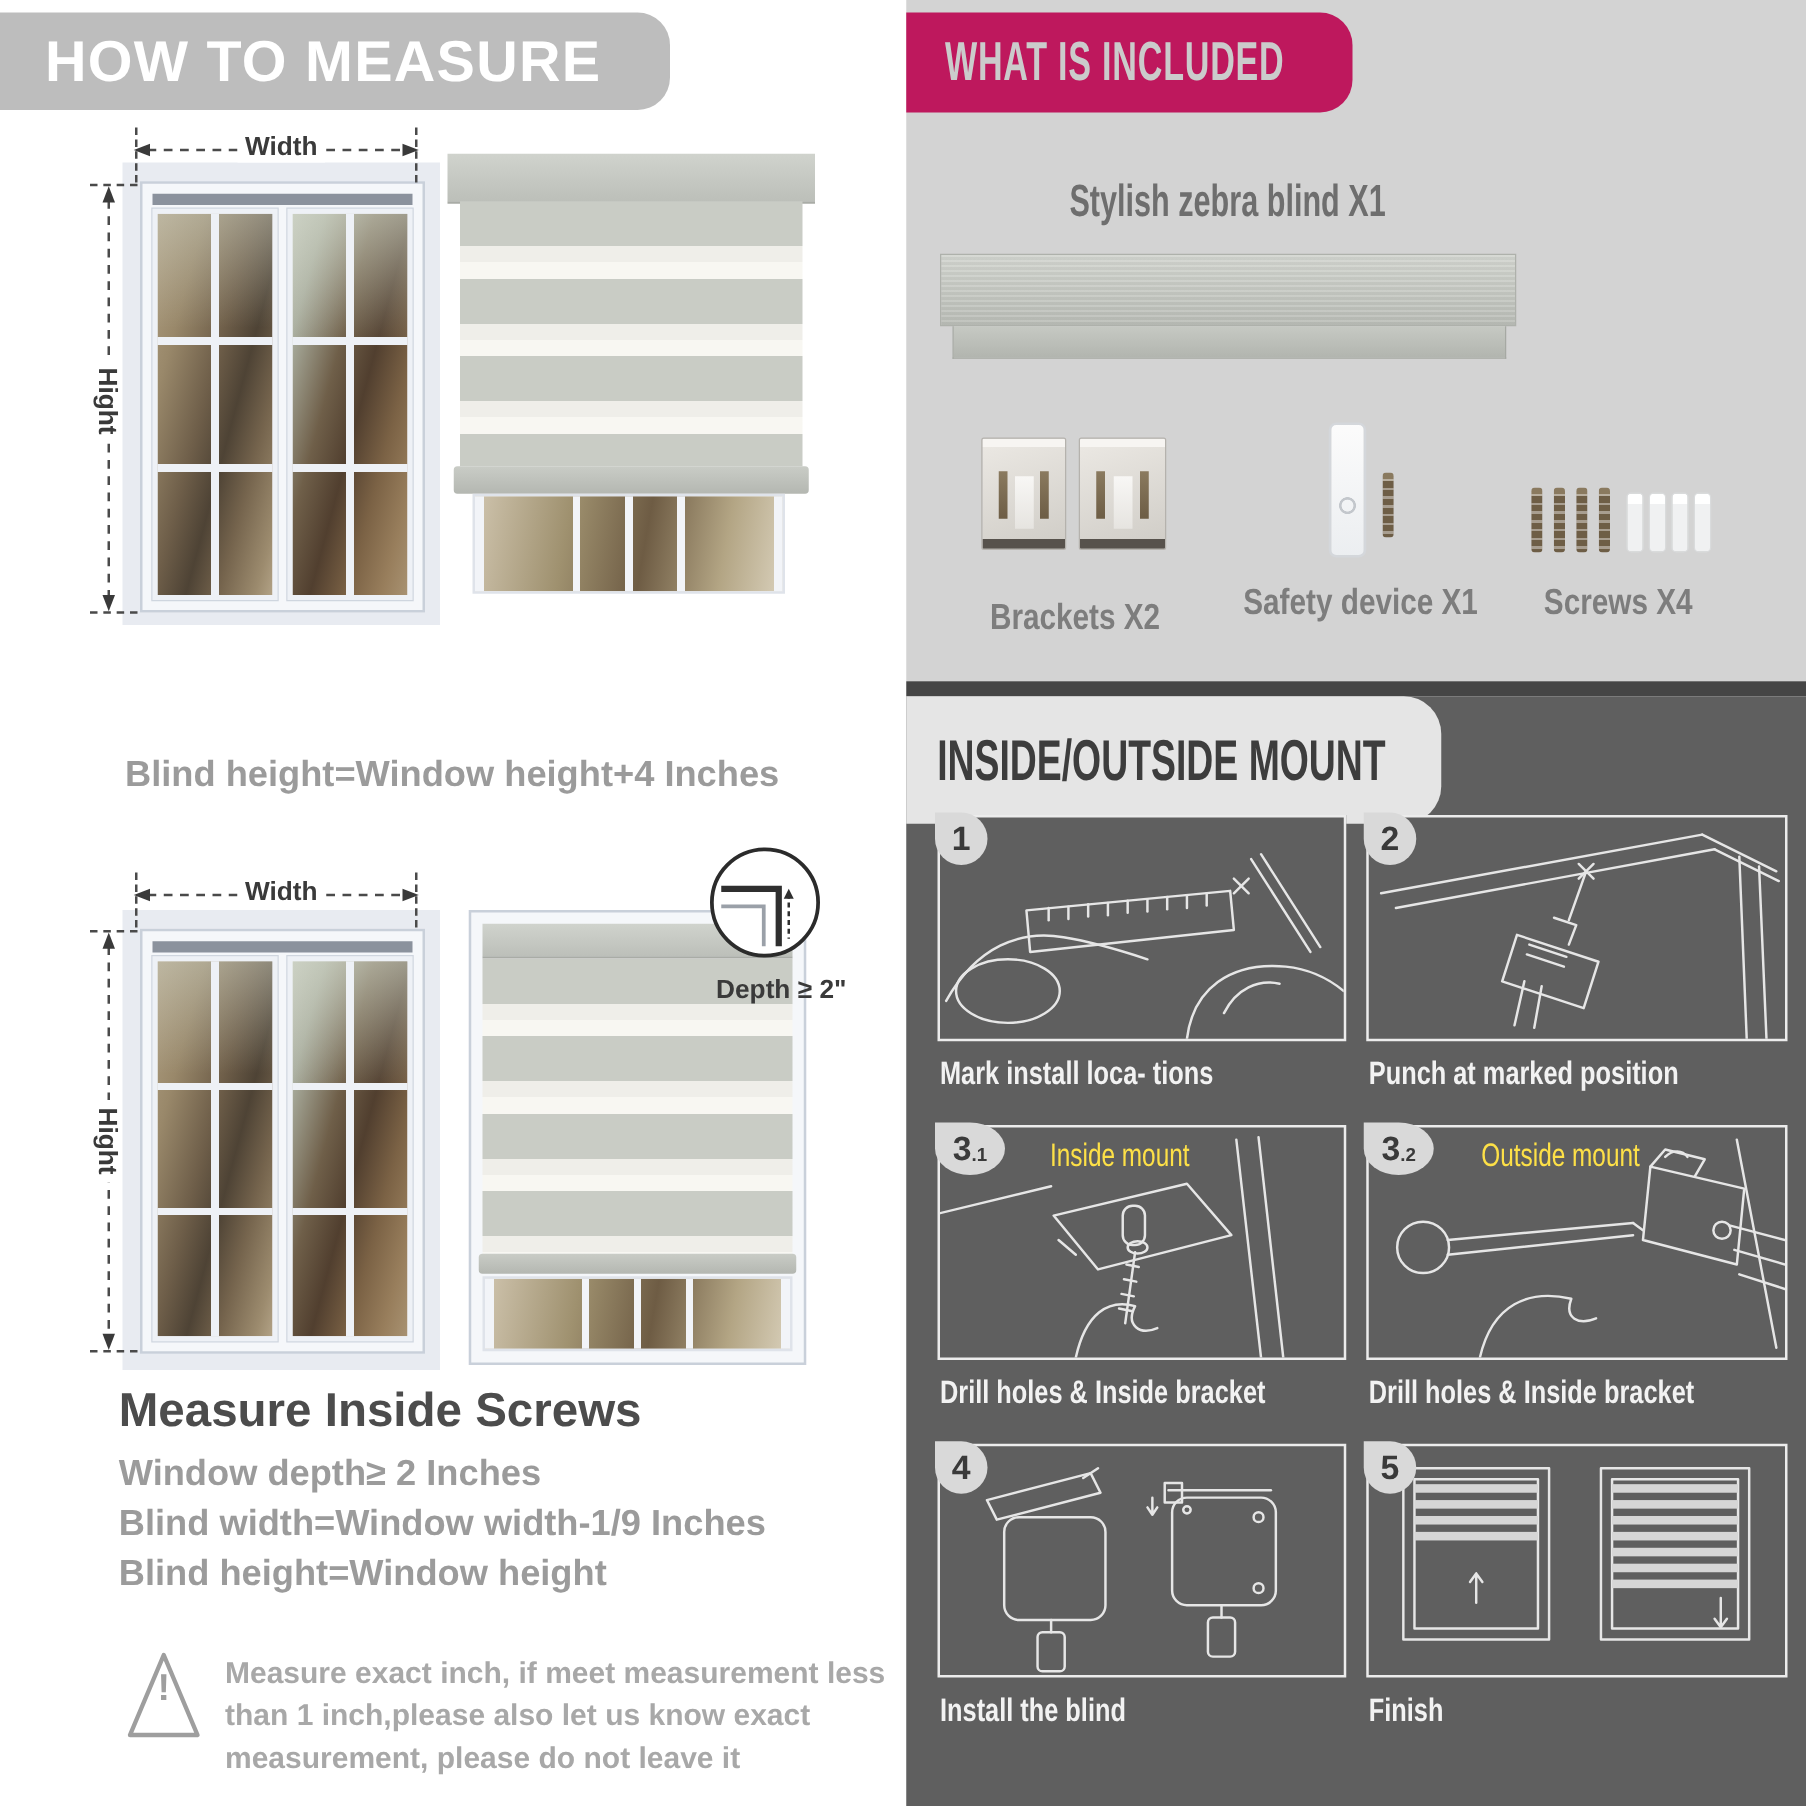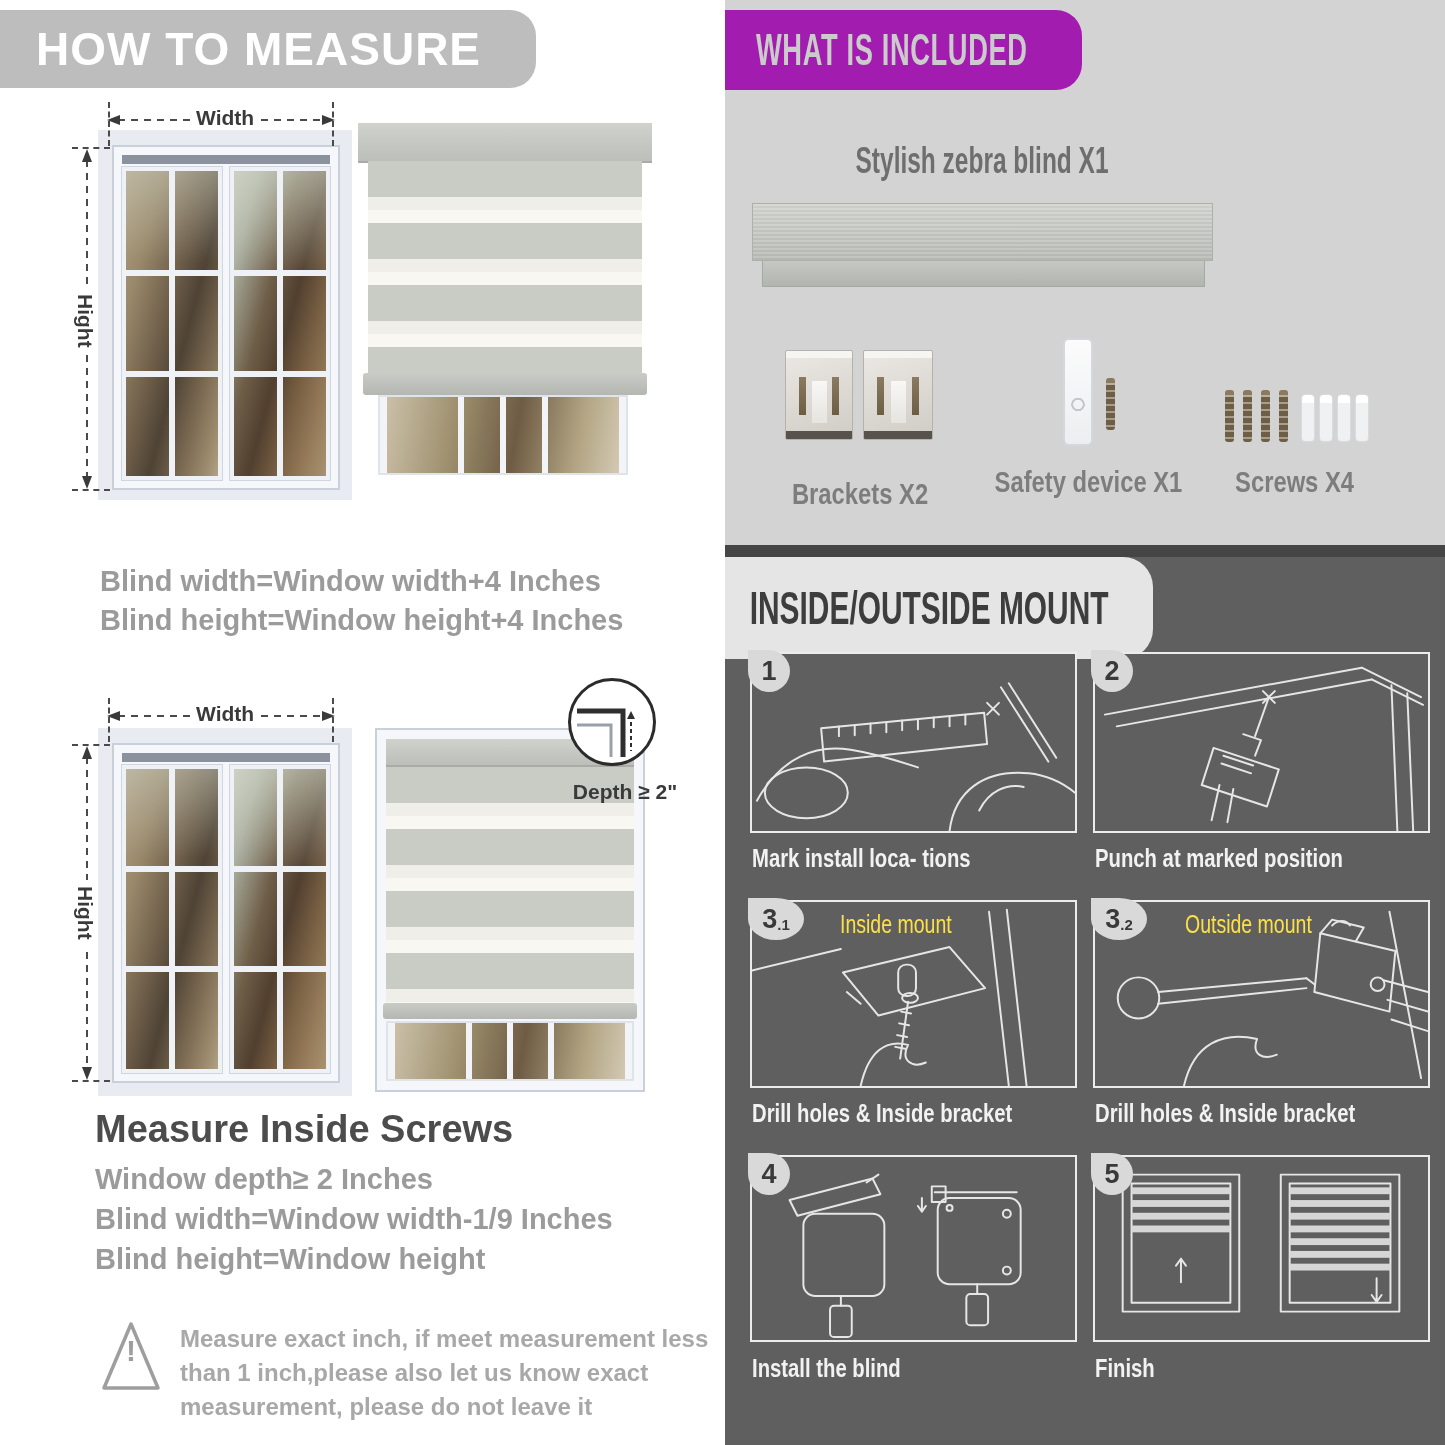--- a/index.html
+++ b/index.html
@@ -35,21 +35,21 @@
   .headrail{background:linear-gradient(180deg,#d0d3cd,#bcbfb9);border-bottom:2px solid #a9aca6;}
   .zebra{background:repeating-linear-gradient(180deg,#c9ccc5 0 36px,#efeee9 36px 49px,#f8f7f2 49px 62px);}
   .botrail{background:linear-gradient(180deg,#c9ccc6,#b4b7b1);border-radius:3px;}
   .panes-strip{background-image:
      linear-gradient(90deg,#f2f4f8 0 7px, rgba(0,0,0,0) 7px calc(33% - 3px), #f2f4f8 calc(33% - 3px) calc(33% + 3px), rgba(0,0,0,0) calc(33% + 3px) calc(50% - 3px), #f2f4f8 calc(50% - 3px) calc(50% + 3px), rgba(0,0,0,0) calc(50% + 3px) calc(67% - 3px), #f2f4f8 calc(67% - 3px) calc(67% + 3px), rgba(0,0,0,0) calc(67% + 3px) calc(100% - 7px), #f2f4f8 calc(100% - 7px)),
      linear-gradient(100deg,#cfc4ae,#9f916f 30%,#6e5c44 55%,#b3a584 80%,#d8cfba);
      border:2px solid #dfe3ea;box-sizing:border-box;}
   .warn-text{color:#a8a8a8;font-size:24px;font-weight:600;line-height:34px;white-space:nowrap;}
   
   .right-light{background:#d3d3d3;}
-  .hdr-included{background:#a21caf;border-radius:0 26px 26px 0;}
+  .hdr-included{background:#be185d;border-radius:0 26px 26px 0;}
   .hdr-included span{display:inline-block;color:#cbcbcb;font-size:44px;font-weight:bold;line-height:80px;
      padding-left:50px;transform:scaleX(.62);transform-origin:left center;white-space:nowrap;letter-spacing:1px;}
   .prod-title{color:#6e6e6e;font-size:36px;font-weight:bold;text-align:center;}
   .prod-title span{display:inline-block;transform:scaleX(.68);transform-origin:center;white-space:nowrap;}
   .rail-main{background:
      repeating-linear-gradient(180deg, rgba(255,255,255,.10) 0 2px, rgba(0,0,0,.03) 2px 4px),
      linear-gradient(180deg,#d2d5cf,#babdb7);border:1px solid #aeb1ab;box-sizing:border-box;}
   .rail-lip{background:linear-gradient(180deg,#c6c9c3,#b2b5af);border:1px solid #a6a9a3;border-top:none;box-sizing:border-box;}
   .bracket{background-image:
      linear-gradient(180deg,#f7f5f2 0 7px, rgba(0,0,0,0) 7px),
@@ -131,21 +131,20 @@
     </svg>
     <div class="abs vlabel" style="left:73px;top:288px;"><span>Hight</span></div>
 
     <div class="abs" style="left:358px;top:118px;width:294px;height:362px;">
       <div class="abs headrail" style="left:0;top:5px;width:294px;height:38px;"></div>
       <div class="abs zebra" style="left:10px;top:43px;width:274px;height:212px;"></div>
       <div class="abs botrail" style="left:5px;top:255px;width:284px;height:22px;"></div>
       <div class="abs panes-strip" style="left:20px;top:277px;width:250px;height:80px;"></div>
     </div>
 
-    <div class="abs sec-line" style="left:100px;top:565px;"><span>Blind width=Window width+4 Inches</span></div>
     <div class="abs sec-line" style="left:100px;top:604px;"><span>Blind height=Window height+4 Inches</span></div>
 
     <div class="abs wall" style="left:98px;top:728px;width:254px;height:368px;"></div>
     <div class="abs winframe" style="left:112px;top:743px;width:228px;height:340px;">
       <div class="sashgap"></div>
       <div class="cases">
         <div class="case caseA"></div>
         <div class="case caseB"></div>
       </div>
     </div>

